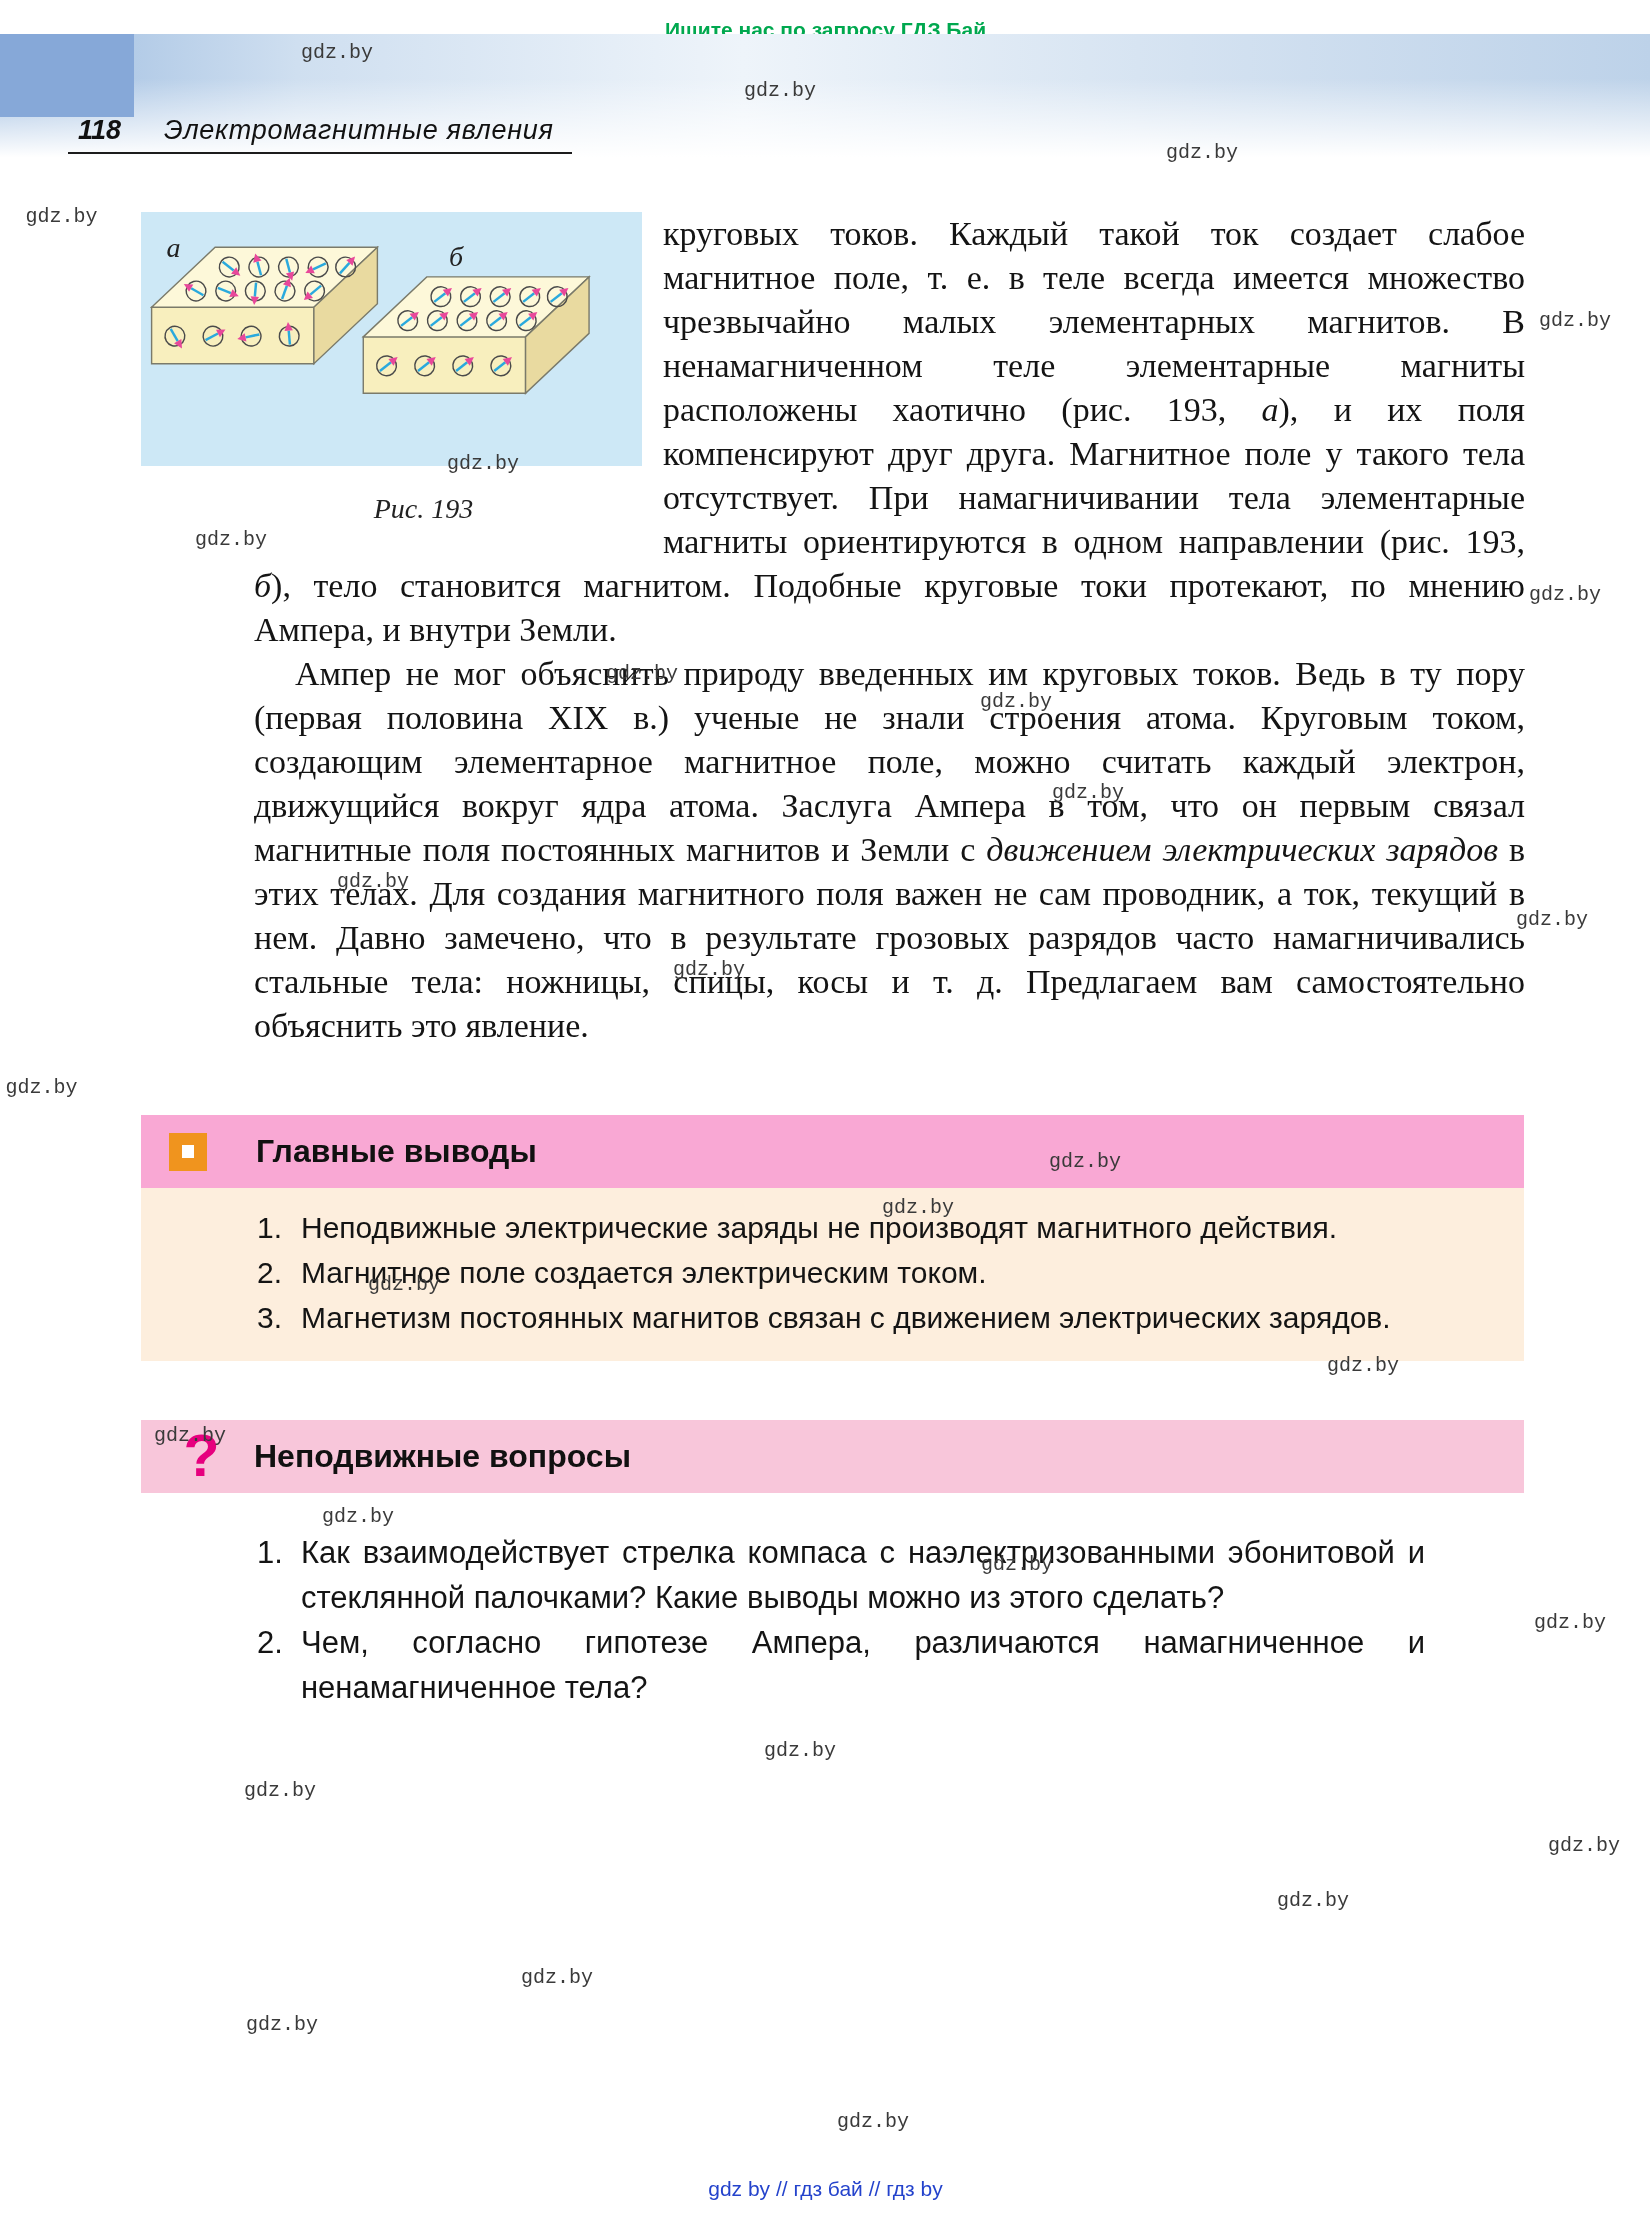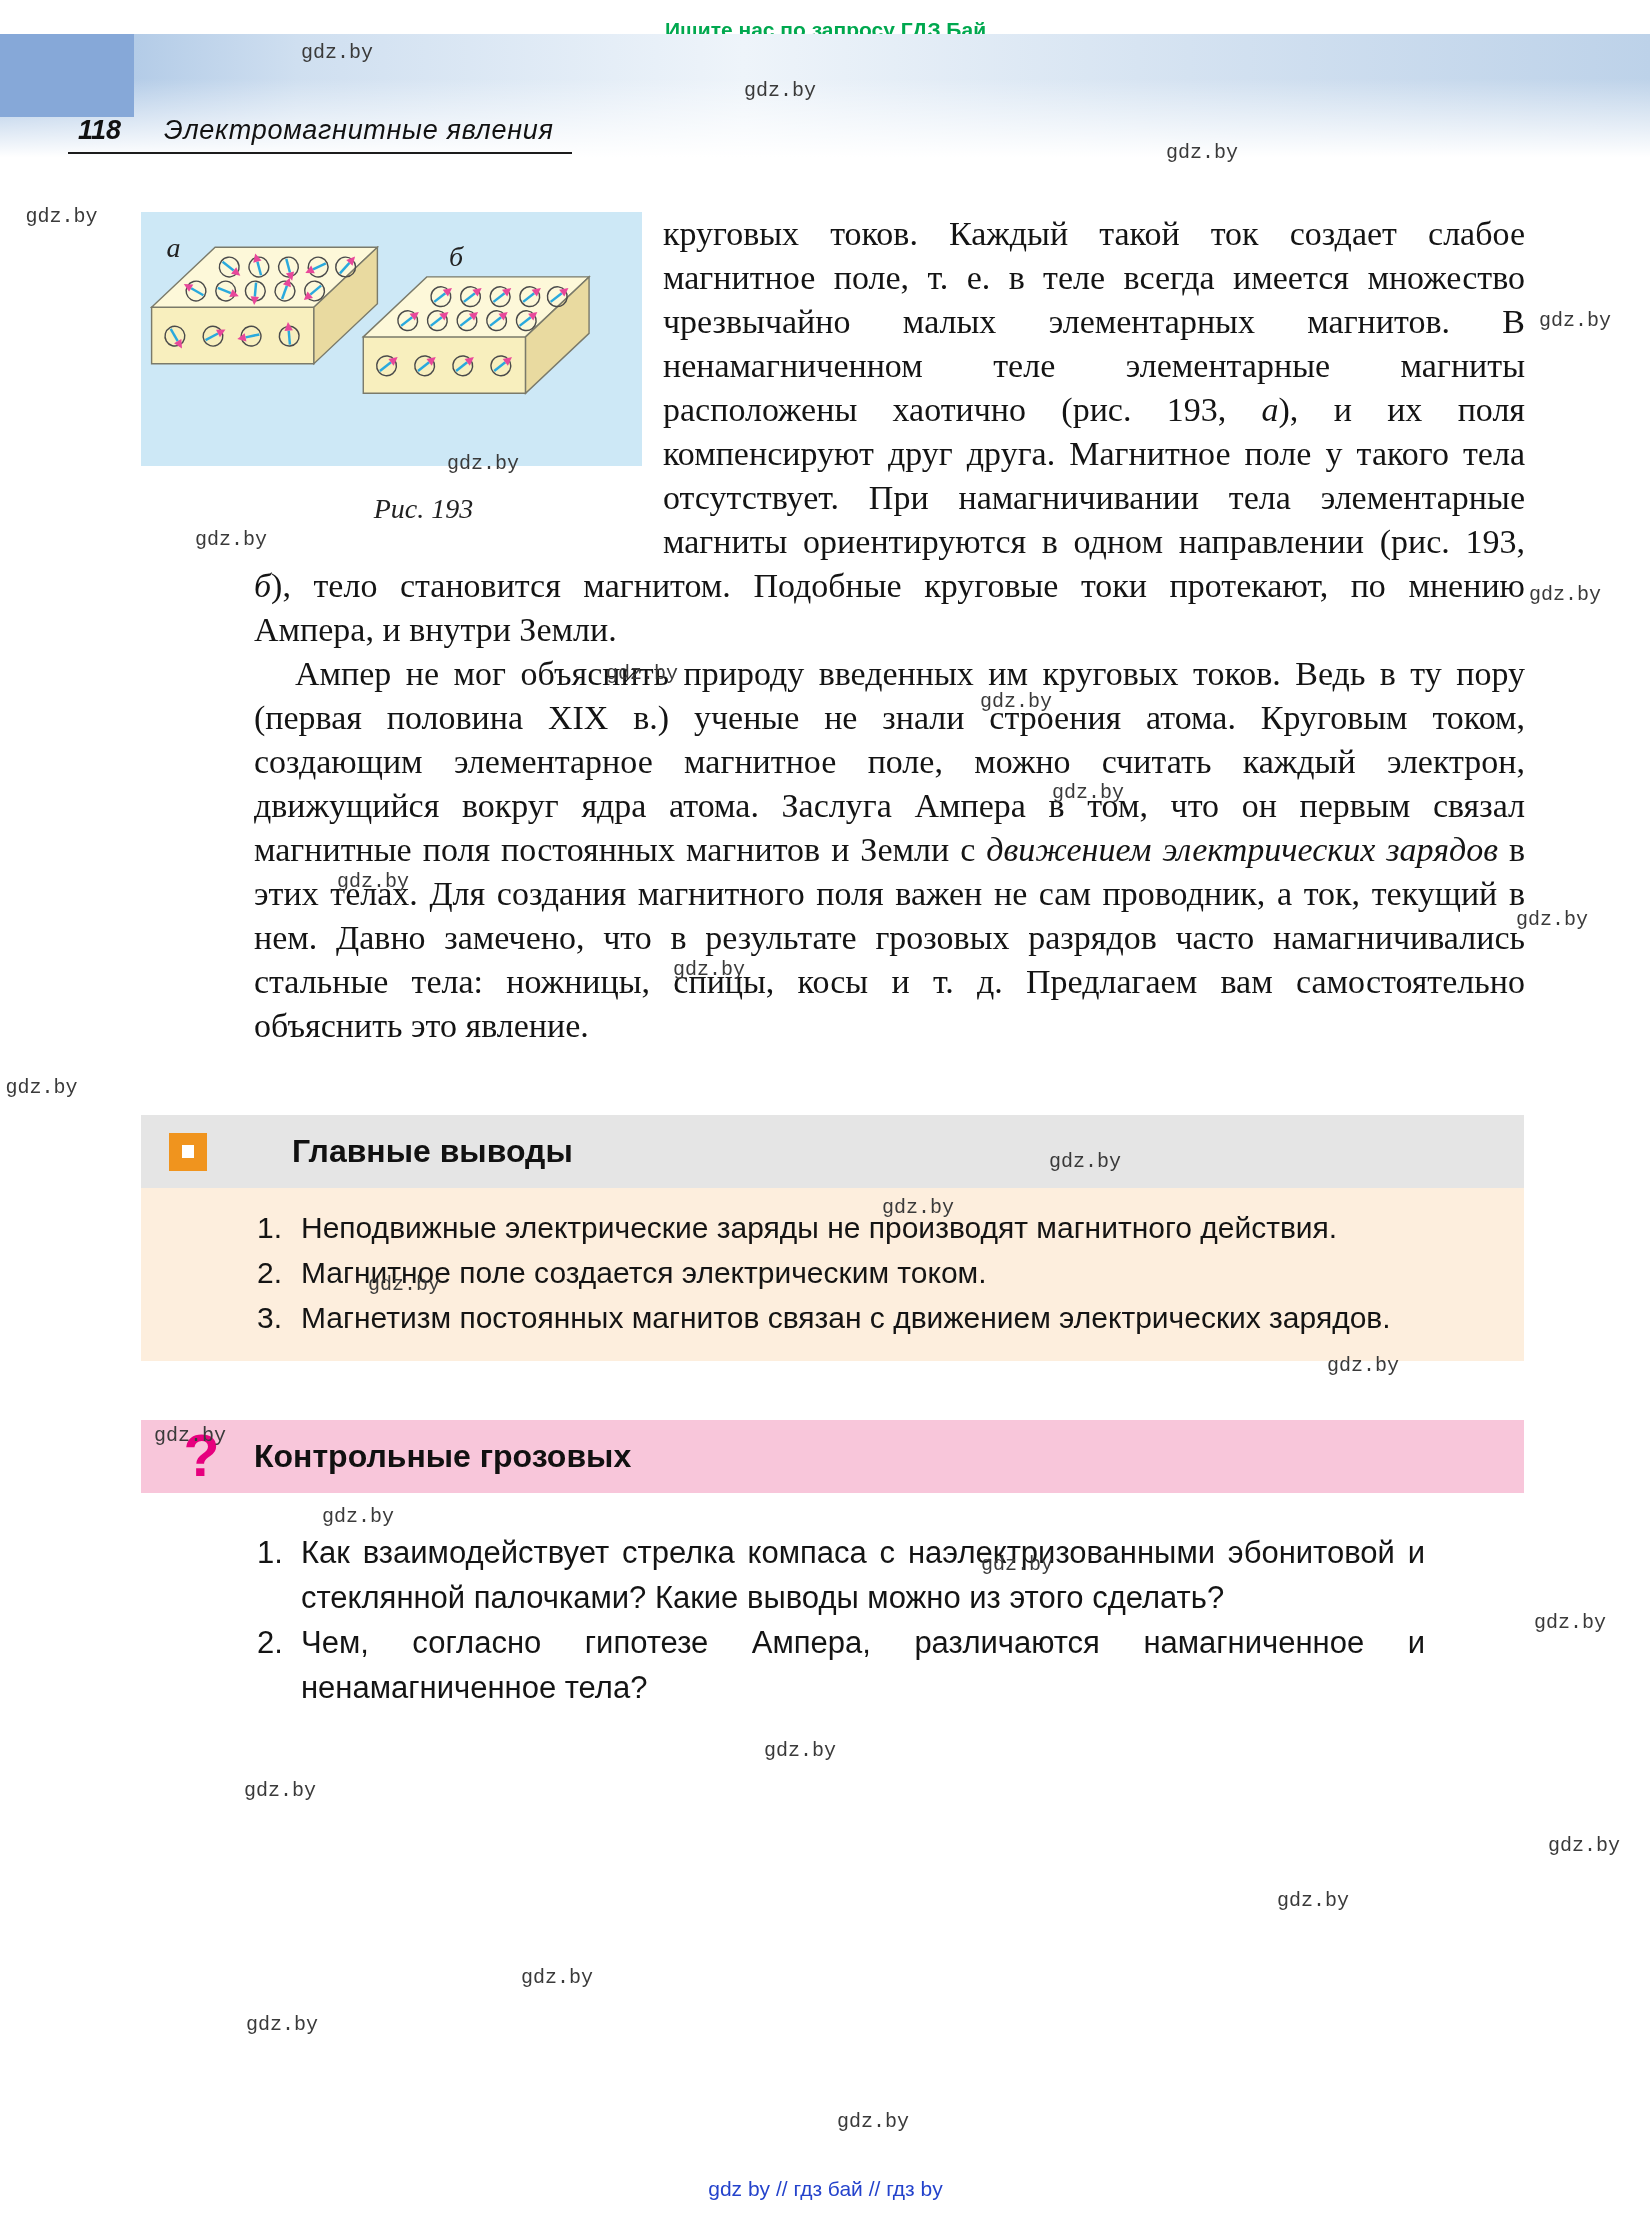--- a/index.html
+++ b/index.html
@@ -45,21 +45,21 @@
   .fig-label-b { left:308px; top:22.6px; }
   .fig-caption { padding-left:64px; margin-top:21px; text-align:center; font-style:italic; font-size:28px; color:#222; }
   .face-front { fill:#f8efbe; stroke:#7a7a6a; stroke-width:2; }
   .face-top   { fill:#fdf8d9; stroke:#7a7a6a; stroke-width:2; }
   .face-side  { fill:#e9daa0; stroke:#7a7a6a; stroke-width:2; }
   
   .box { margin-left:-113px; width:1383px; font-family:"Liberation Sans", sans-serif; clear:both; }
   .conclusions { margin-top:67px; }
   .questions { margin-top:59px; }
   .box-header { display:flex; align-items:center; height:73px; padding-left:28px; }
-  .orange-header { background:#e5e5e5;gap:36px; }
+  .orange-header { background:#f9a8d4; }
   .pink-header { background:#f8c6da; }
   .box-title { font-size:32px; font-weight:700; color:#111; }
   .orange-header .box-title { margin-left:49px; }
   .pink-header .box-title { margin-left:20px; }
   .sq-icon { width:38px; height:38px; background:#f0941e; display:flex; align-items:center; justify-content:center; flex:none; }
   .sq-inner { width:12.7px; height:12.7px; background:#ffffff; display:block; }
   .q-icon {
     flex:none; width:65px; text-align:center; font-size:59px; font-weight:700;
     color:#e6007e; line-height:65px;
   }
@@ -283,21 +283,21 @@
           <div class="list-row">
             <span class="list-num">3.</span>
             <span class="list-text">Магнетизм постоянных магнитов связан с движением электрических зарядов.</span>
           </div>
         </div>
     </section>
 
     <section class="box questions">
       <div class="box-header pink-header">
         <span class="q-icon">?</span>
-        <h2 class="box-title">Контрольные грозовых</h2>
+        <h2 class="box-title">Неподвижные вопросы</h2>
       </div>
       <div class="box-body questions-body">
           <div class="list-row">
             <span class="list-num">1.</span>
             <span class="list-text">Как взаимодействует стрелка компаса с наэлектризованными эбонитовой и стеклянной палочками? Какие выводы можно из этого сделать?</span>
           </div>
           <div class="list-row">
             <span class="list-num">2.</span>
             <span class="list-text">Чем, согласно гипотезе Ампера, различаются намагниченное и ненамагниченное тела?</span>
           </div>

